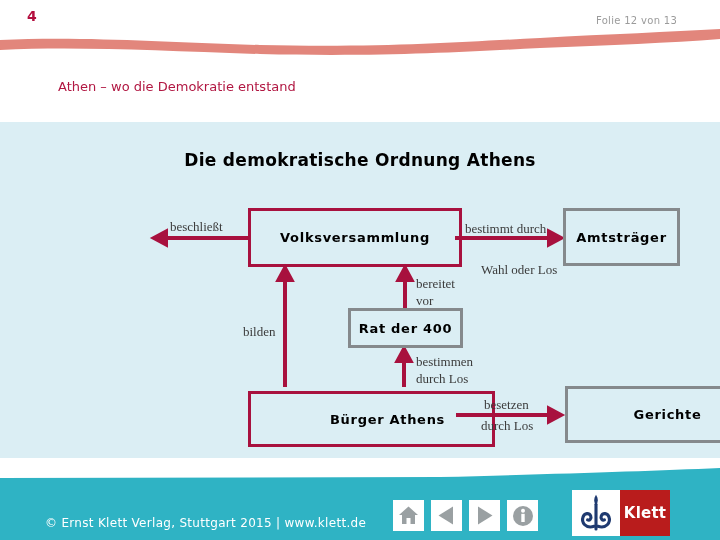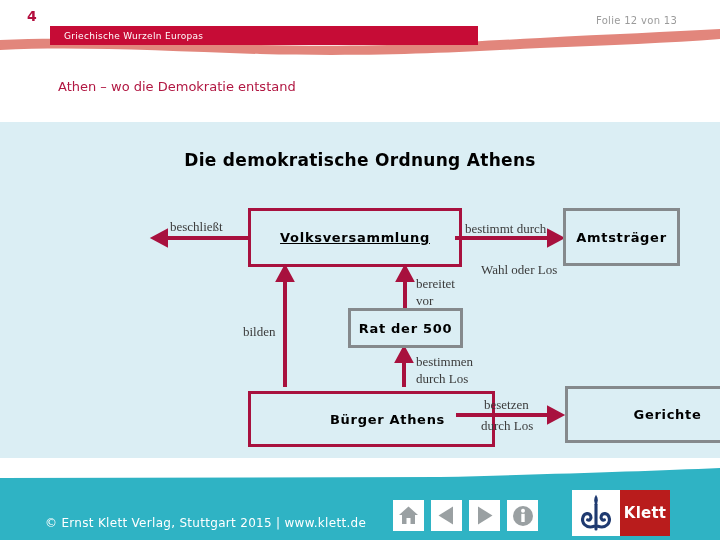--- a/index.html
+++ b/index.html
@@ -17,21 +17,21 @@
   .lesson-title{position:absolute;left:58px;top:79px;font-size:13px;font-weight:normal;color:#b11742;}
 
   
   .panel{position:absolute;left:0;top:122px;width:720px;height:336px;background:#dbeef4;}
   .diagram-title{position:absolute;left:0;top:28px;width:720px;text-align:center;
                  font-size:17px;font-weight:bold;color:#000;letter-spacing:.3px;}
   .dbox{position:absolute;display:flex;align-items:center;justify-content:center;
         font-size:13px;font-weight:bold;color:#000;letter-spacing:.7px;text-align:center;}
   .dbox.red{border:3px solid #a8113e;}
   .dbox.gray{border:3px solid #85898c;}
-  .box-volks{left:248px;top:86px;width:208px;height:53px;text-decoration:underline;}
+  .box-volks{left:248px;top:86px;width:208px;height:53px;}
   .box-amts{left:563px;top:86px;width:111px;height:52px;}
   .box-rat{left:348px;top:186px;width:109px;height:34px;}
   .box-buerger{left:248px;top:269px;width:209px;height:50px;padding-left:32px;}
   .box-gerichte{left:565px;top:264px;width:109px;height:51px;padding-left:45px;}
   .arrows{position:absolute;left:0;top:0;width:720px;height:336px;pointer-events:none;}
   .elabel{position:absolute;font-size:13px;color:#3b3b3b;line-height:1;white-space:nowrap;font-family:Liberation Serif, serif;}
 
   
   .footer-wave{position:absolute;left:0;top:460px;width:720px;height:80px;}
   .copyright{position:absolute;left:45px;top:516px;font-size:12px;color:#ffffff;letter-spacing:.3px;}
@@ -48,23 +48,20 @@
 <body>
 
 <div class="slide">
 
   <svg class="swoosh" viewBox="0 0 720 70">
     <path d="M0,40 C80,36 160,42 260,45 C380,48 460,42 540,38 C610,34 670,32 720,29
              L720,39 C670,43 610,45 540,48 C460,52 380,57 260,54 C160,51 80,46 0,50 Z" fill="#e2867c"></path>
   </svg>
 
   <div class="chapter-num">4</div>
-  <div class="chapter-bar">
-    <span>Griechische Wurzeln Europas</span>
-  </div>
   <div class="slide-counter">Folie 12 von 13</div>
   <div class="lesson-title">Athen – wo die Demokratie entstand</div>
 
   <div class="panel">
     <div class="diagram-title">Die demokratische Ordnung Athens</div>
 
     <svg class="arrows" viewBox="0 0 720 336">
       <g stroke="#a8113e" stroke-width="4" fill="#a8113e">
 
         <line x1="249" y1="116" x2="165" y2="116"></line>
@@ -87,21 +84,21 @@
       </g>
     </svg>
 
     <div class="dbox red box-volks">
       <span>Volksversammlung</span>
     </div>
     <div class="dbox gray box-amts">
       <span>Amtsträger</span>
     </div>
     <div class="dbox gray box-rat">
-      <span>Rat der 500</span>
+      <span>Rat der 400</span>
     </div>
     <div class="dbox red box-buerger">
       <span>Bürger Athens</span>
     </div>
     <div class="dbox gray box-gerichte">
       <span>Gerichte</span>
     </div>
 
     <div class="elabel" style="left:170px;top:98px;">beschließt</div>
     <div class="elabel" style="left:465px;top:100px;">bestimmt durch</div>

